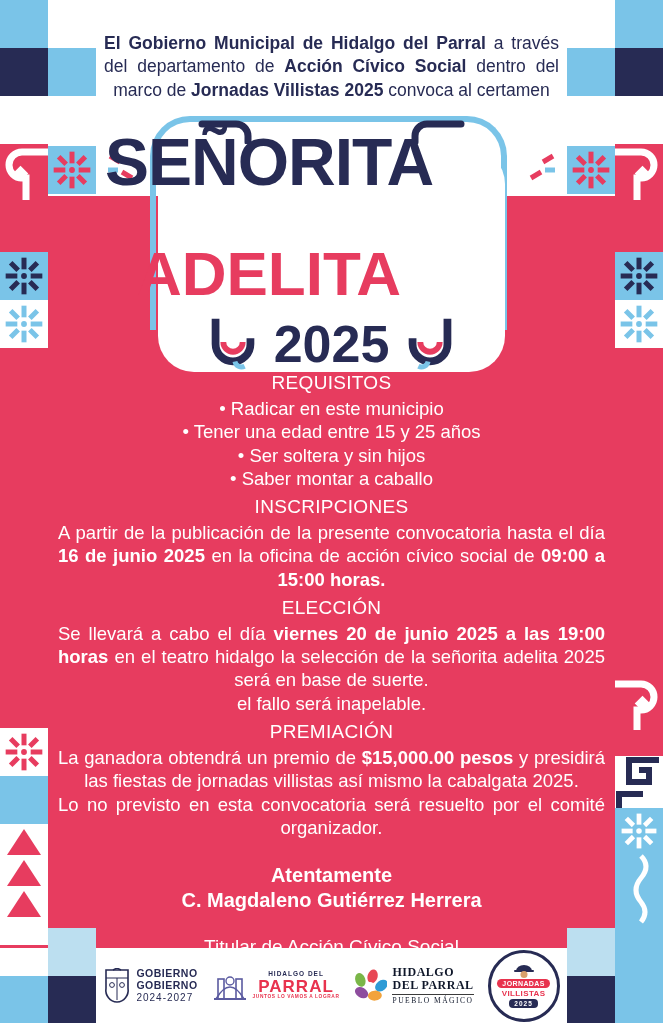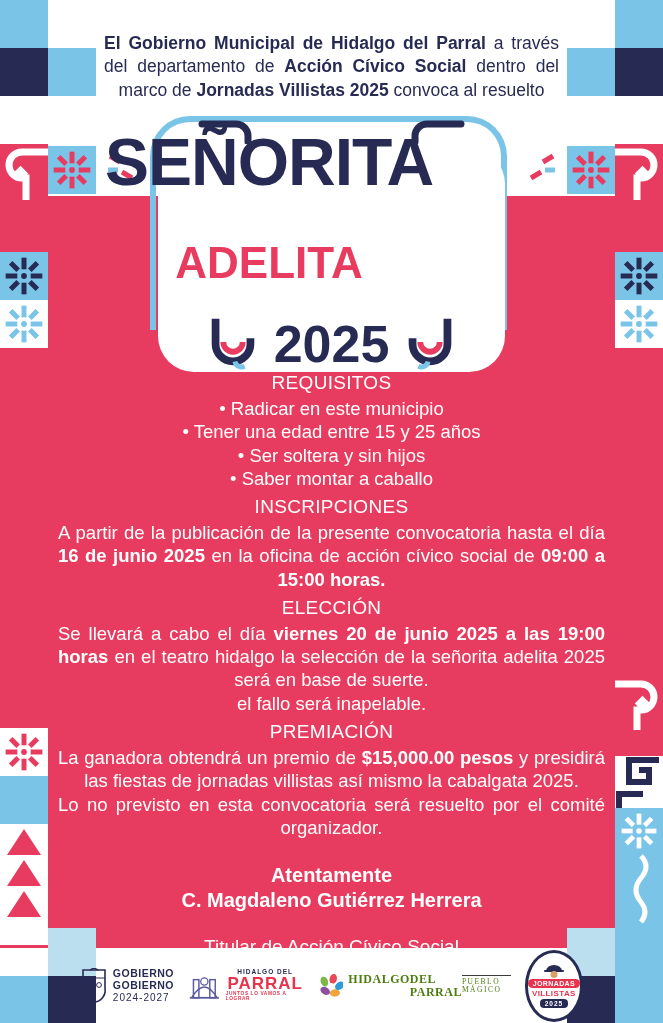--- a/index.html
+++ b/index.html
@@ -15,21 +15,21 @@
   .tri{width:0;height:0;border-left:17px solid transparent;border-right:17px solid transparent;
        border-bottom:26px solid #E73C5F;margin:5px auto;}
   .tri-col{position:absolute;left:0;top:824px;width:48px;z-index:3;}
   
   .title-frame{position:absolute;left:150px;top:116px;width:345px;height:208px;
     border:6px solid #7AC4E8;border-bottom:none;border-radius:40px 40px 0 0;z-index:2;}
   .title-badge{position:absolute;left:158px;top:148px;width:347px;height:224px;
     background:#ffffff;border-radius:36px;z-index:3;}
   .title-line{position:absolute;left:0;width:538px;text-align:center;z-index:4;font-weight:700;}
   .t-senorita{top:124px;font-size:66px;letter-spacing:-1px;color:#272B54;}
-  .t-adelita{top:238px;font-size:44px;letter-spacing:0px;color:#E73C5F;}
+  .t-adelita{top:238px;font-size:62px;letter-spacing:0px;color:#E73C5F;}
   .t-year-row{position:absolute;left:0;top:314px;width:663px;display:flex;align-items:center;
     justify-content:center;gap:10px;z-index:4;}
   .t-year{font-size:52px;font-weight:700;color:#272B54;line-height:1;}
   .hook{position:absolute;z-index:4;}
   .sparkle{position:absolute;z-index:4;}
   
   .intro{position:absolute;left:104px;top:14px;width:455px;z-index:4;color:#272B54;
     font-size:17.5px;line-height:1.36;text-align:justify;text-align-last:center;}
   .intro b{font-weight:700;}
   
@@ -46,21 +46,21 @@
   
   .footer{position:absolute;left:96px;top:948px;width:471px;height:75px;z-index:4;
     display:flex;align-items:center;justify-content:center;gap:14px;background:#ffffff;}
   .logo{display:flex;align-items:center;gap:5px;}
   .gob-txt{color:#272B54;font-weight:700;font-size:10.5px;line-height:1.1;letter-spacing:.5px;}
   .gob-term{font-size:10px;font-weight:400;letter-spacing:1px;}
   .parral-txt{display:flex;flex-direction:column;align-items:center;line-height:1;}
   .parral-small{color:#272B54;font-weight:700;font-size:6.5px;letter-spacing:1px;}
   .parral-big{color:#E8334E;font-weight:700;font-size:17px;letter-spacing:1px;}
   .parral-tag{color:#E8334E;font-size:4.8px;font-weight:700;letter-spacing:.6px;}
-  .pueblo-txt{display:flex;line-height:1.05;color:#4d7c0f;}
+  .pueblo-txt{display:flex;flex-direction:column;line-height:1.05;color:#0f172a;}
   .pueblo-main{font-family:"Liberation Serif",serif;font-weight:700;font-size:12px;letter-spacing:.5px;}
   .pueblo-sub{font-family:"Liberation Serif",serif;font-size:7.5px;letter-spacing:1.5px;
     border-top:1px solid #3b3b3b;margin-top:2px;padding-top:2px;}
   .jv-badge{width:66px;height:66px;border-radius:50%;border:3px solid #272B54;background:#ffffff;
     display:flex;flex-direction:column;align-items:center;justify-content:center;gap:1px;}
   .jv-jornadas{background:#E8334E;color:#ffffff;font-weight:700;font-size:7px;
     padding:1px 5px;border-radius:5px;letter-spacing:.4px;}
   .jv-villistas{color:#E8334E;font-weight:700;font-size:8px;letter-spacing:.4px;}
   .jv-year{background:#272B54;color:#ffffff;font-weight:700;font-size:6.5px;
     padding:1px 5px;border-radius:4px;letter-spacing:1px;}
@@ -237,21 +237,21 @@
       </svg>
   </div>
 
   <div class="tile c-pblue" style="left:48px;top:928px;width:48px;height:48px"></div>
   <div class="tile c-lblue" style="left:0;top:976px;width:48px;height:47px"></div>
   <div class="tile c-navy" style="left:48px;top:976px;width:48px;height:47px"></div>
   <div class="tile c-pblue" style="left:567px;top:928px;width:48px;height:48px"></div>
   <div class="tile c-navy" style="left:567px;top:976px;width:48px;height:47px"></div>
   <div class="tile c-lblue" style="left:615px;top:944px;width:48px;height:79px"></div>
 
-  <p class="intro"><b>El Gobierno Municipal de Hidalgo del Parral</b><span> a través del departamento de </span><b>Acción Cívico Social</b><span> dentro del marco de </span><b>Jornadas Villistas 2025</b><span> convoca al resuelto</span></p>
+  <p class="intro"><b>El Gobierno Municipal de Hidalgo del Parral</b><span> a través del departamento de </span><b>Acción Cívico Social</b><span> dentro del marco de </span><b>Jornadas Villistas 2025</b><span> convoca al certamen</span></p>
 
   <div class="title-frame"></div>
   <div class="title-badge"></div>
 
   <svg class="hook" style="left:196px;top:118px" width="56" height="26" viewBox="0 0 56 26">
       <path d="M52,24 v-6 a12,12 0 0 0 -12,-12 h-34" fill="none" stroke="#272B54" stroke-width="7" stroke-linecap="round"></path>
     </svg>
   <svg class="hook" style="left:411px;top:118px;transform:scaleX(-1)" width="56" height="26" viewBox="0 0 56 26">
       <path d="M52,24 v-6 a12,12 0 0 0 -12,-12 h-34" fill="none" stroke="#272B54" stroke-width="7" stroke-linecap="round"></path>
     </svg>

